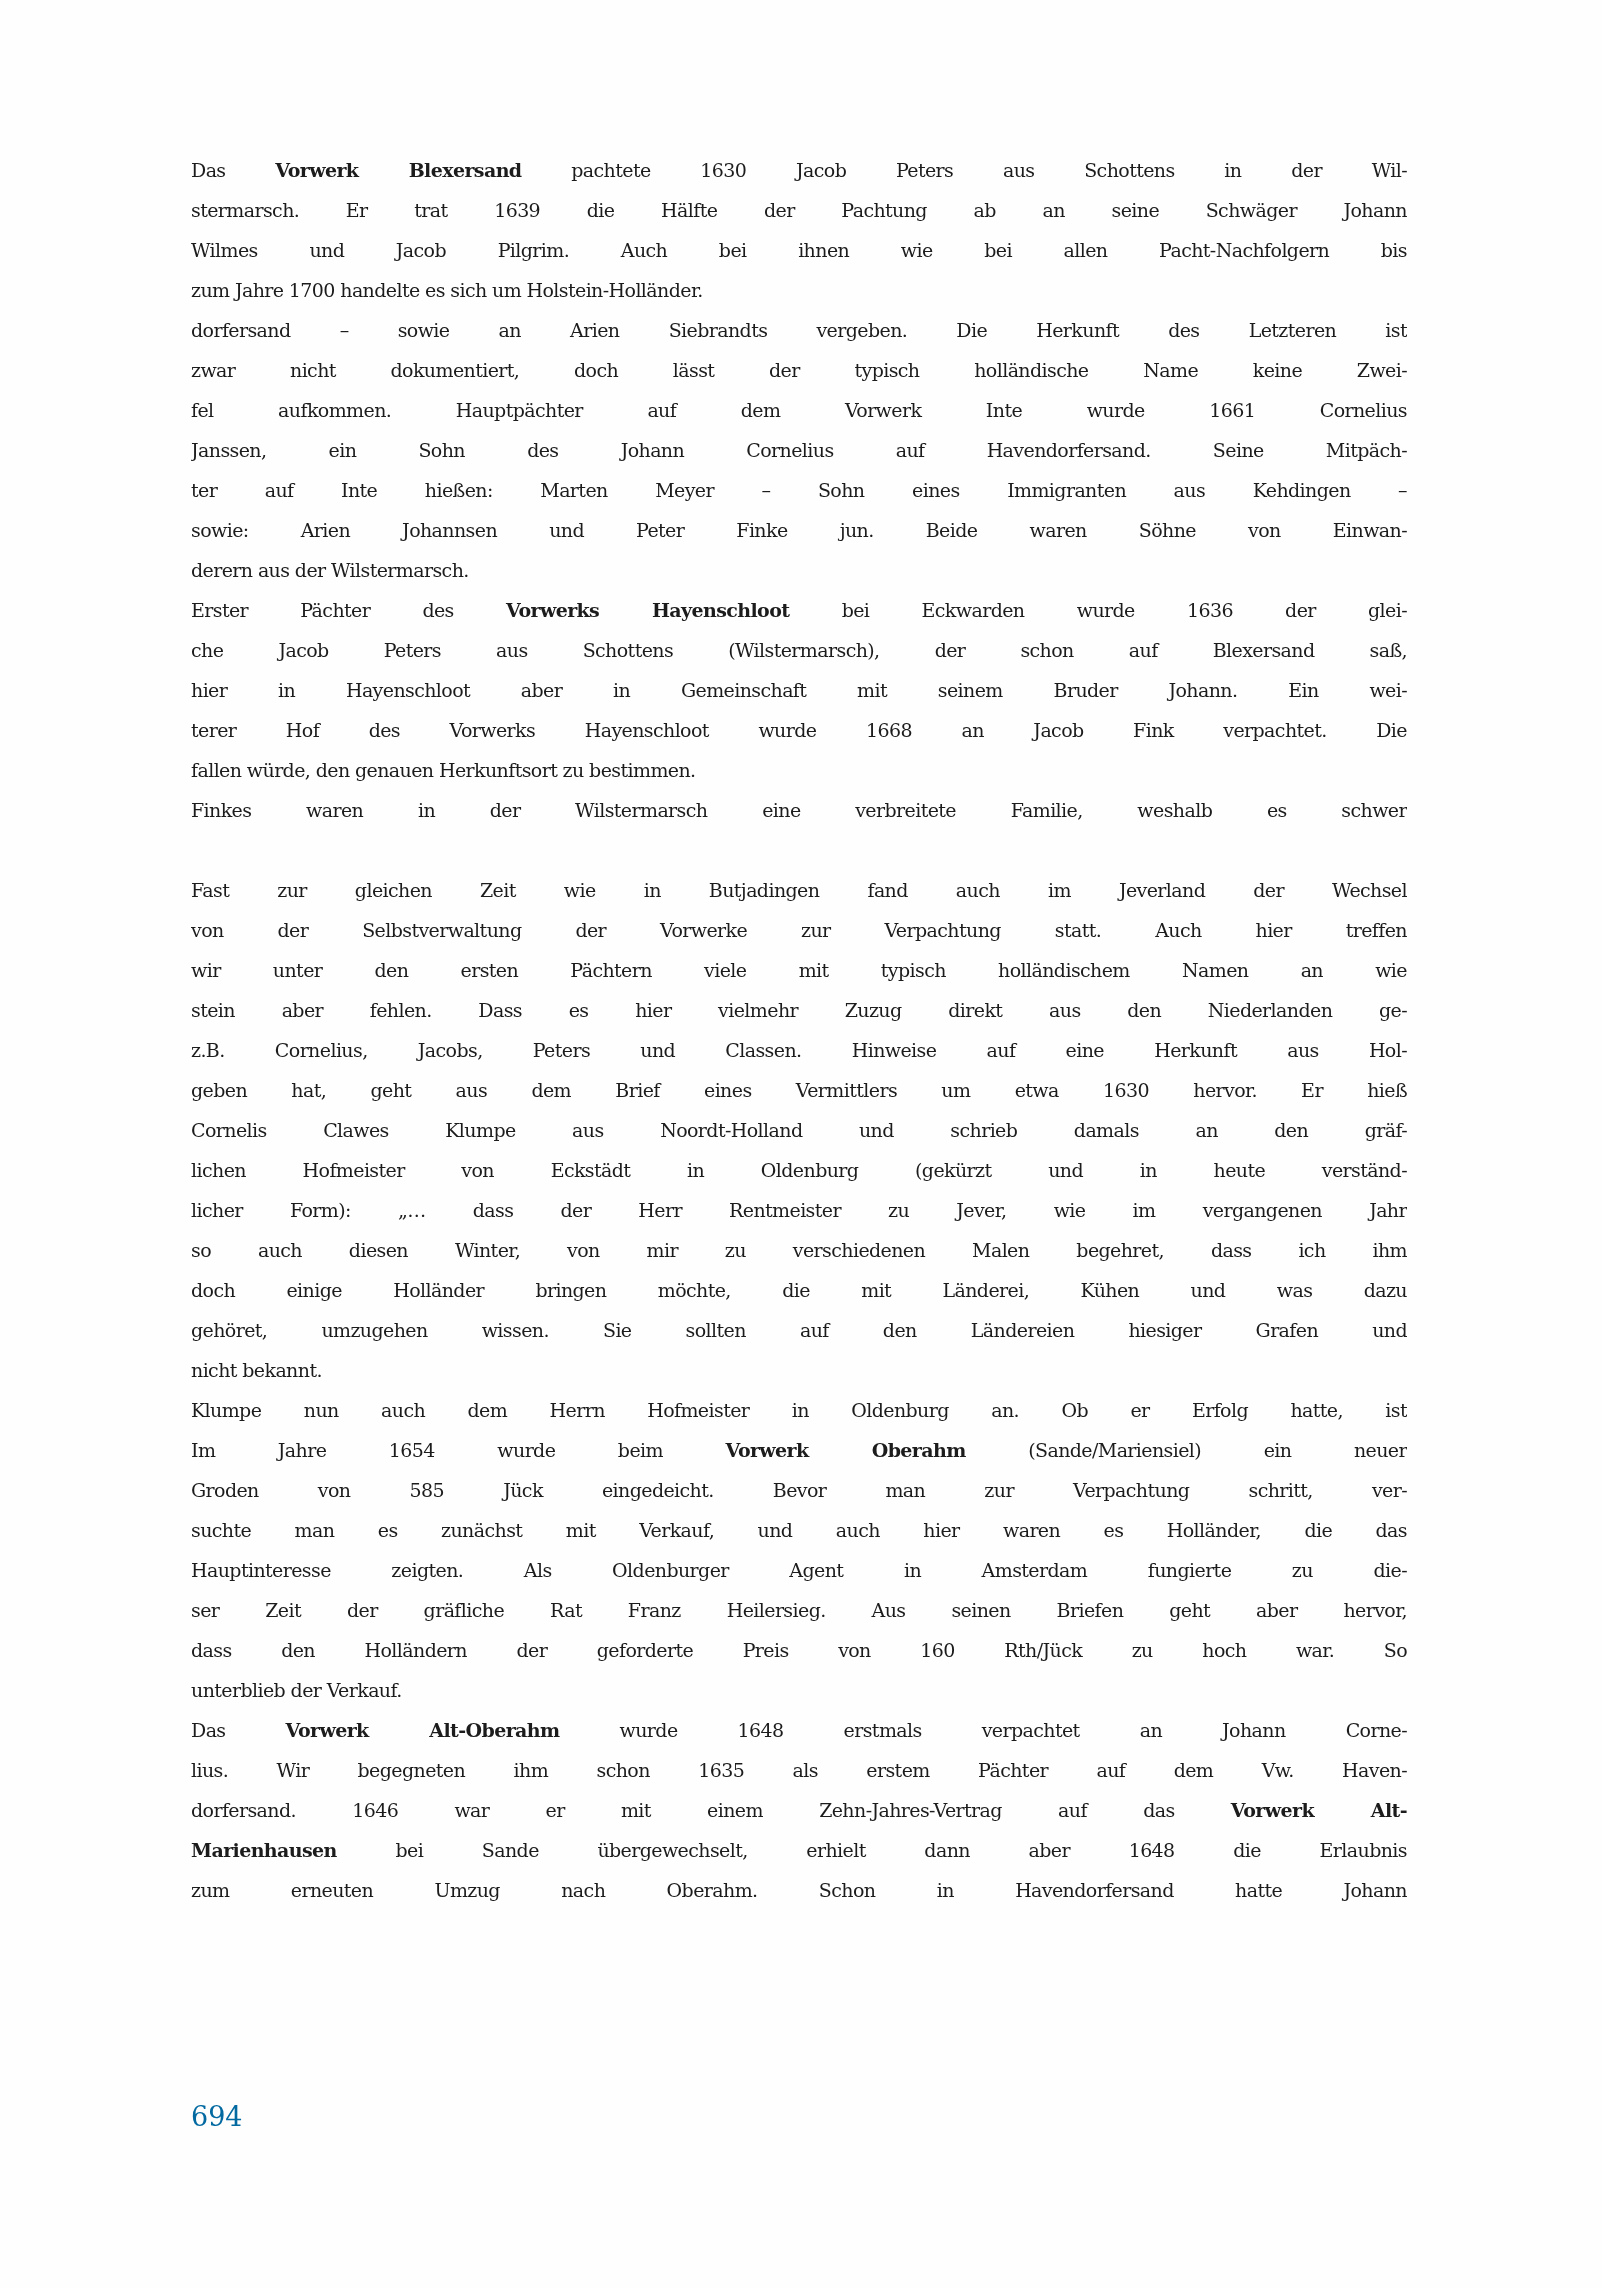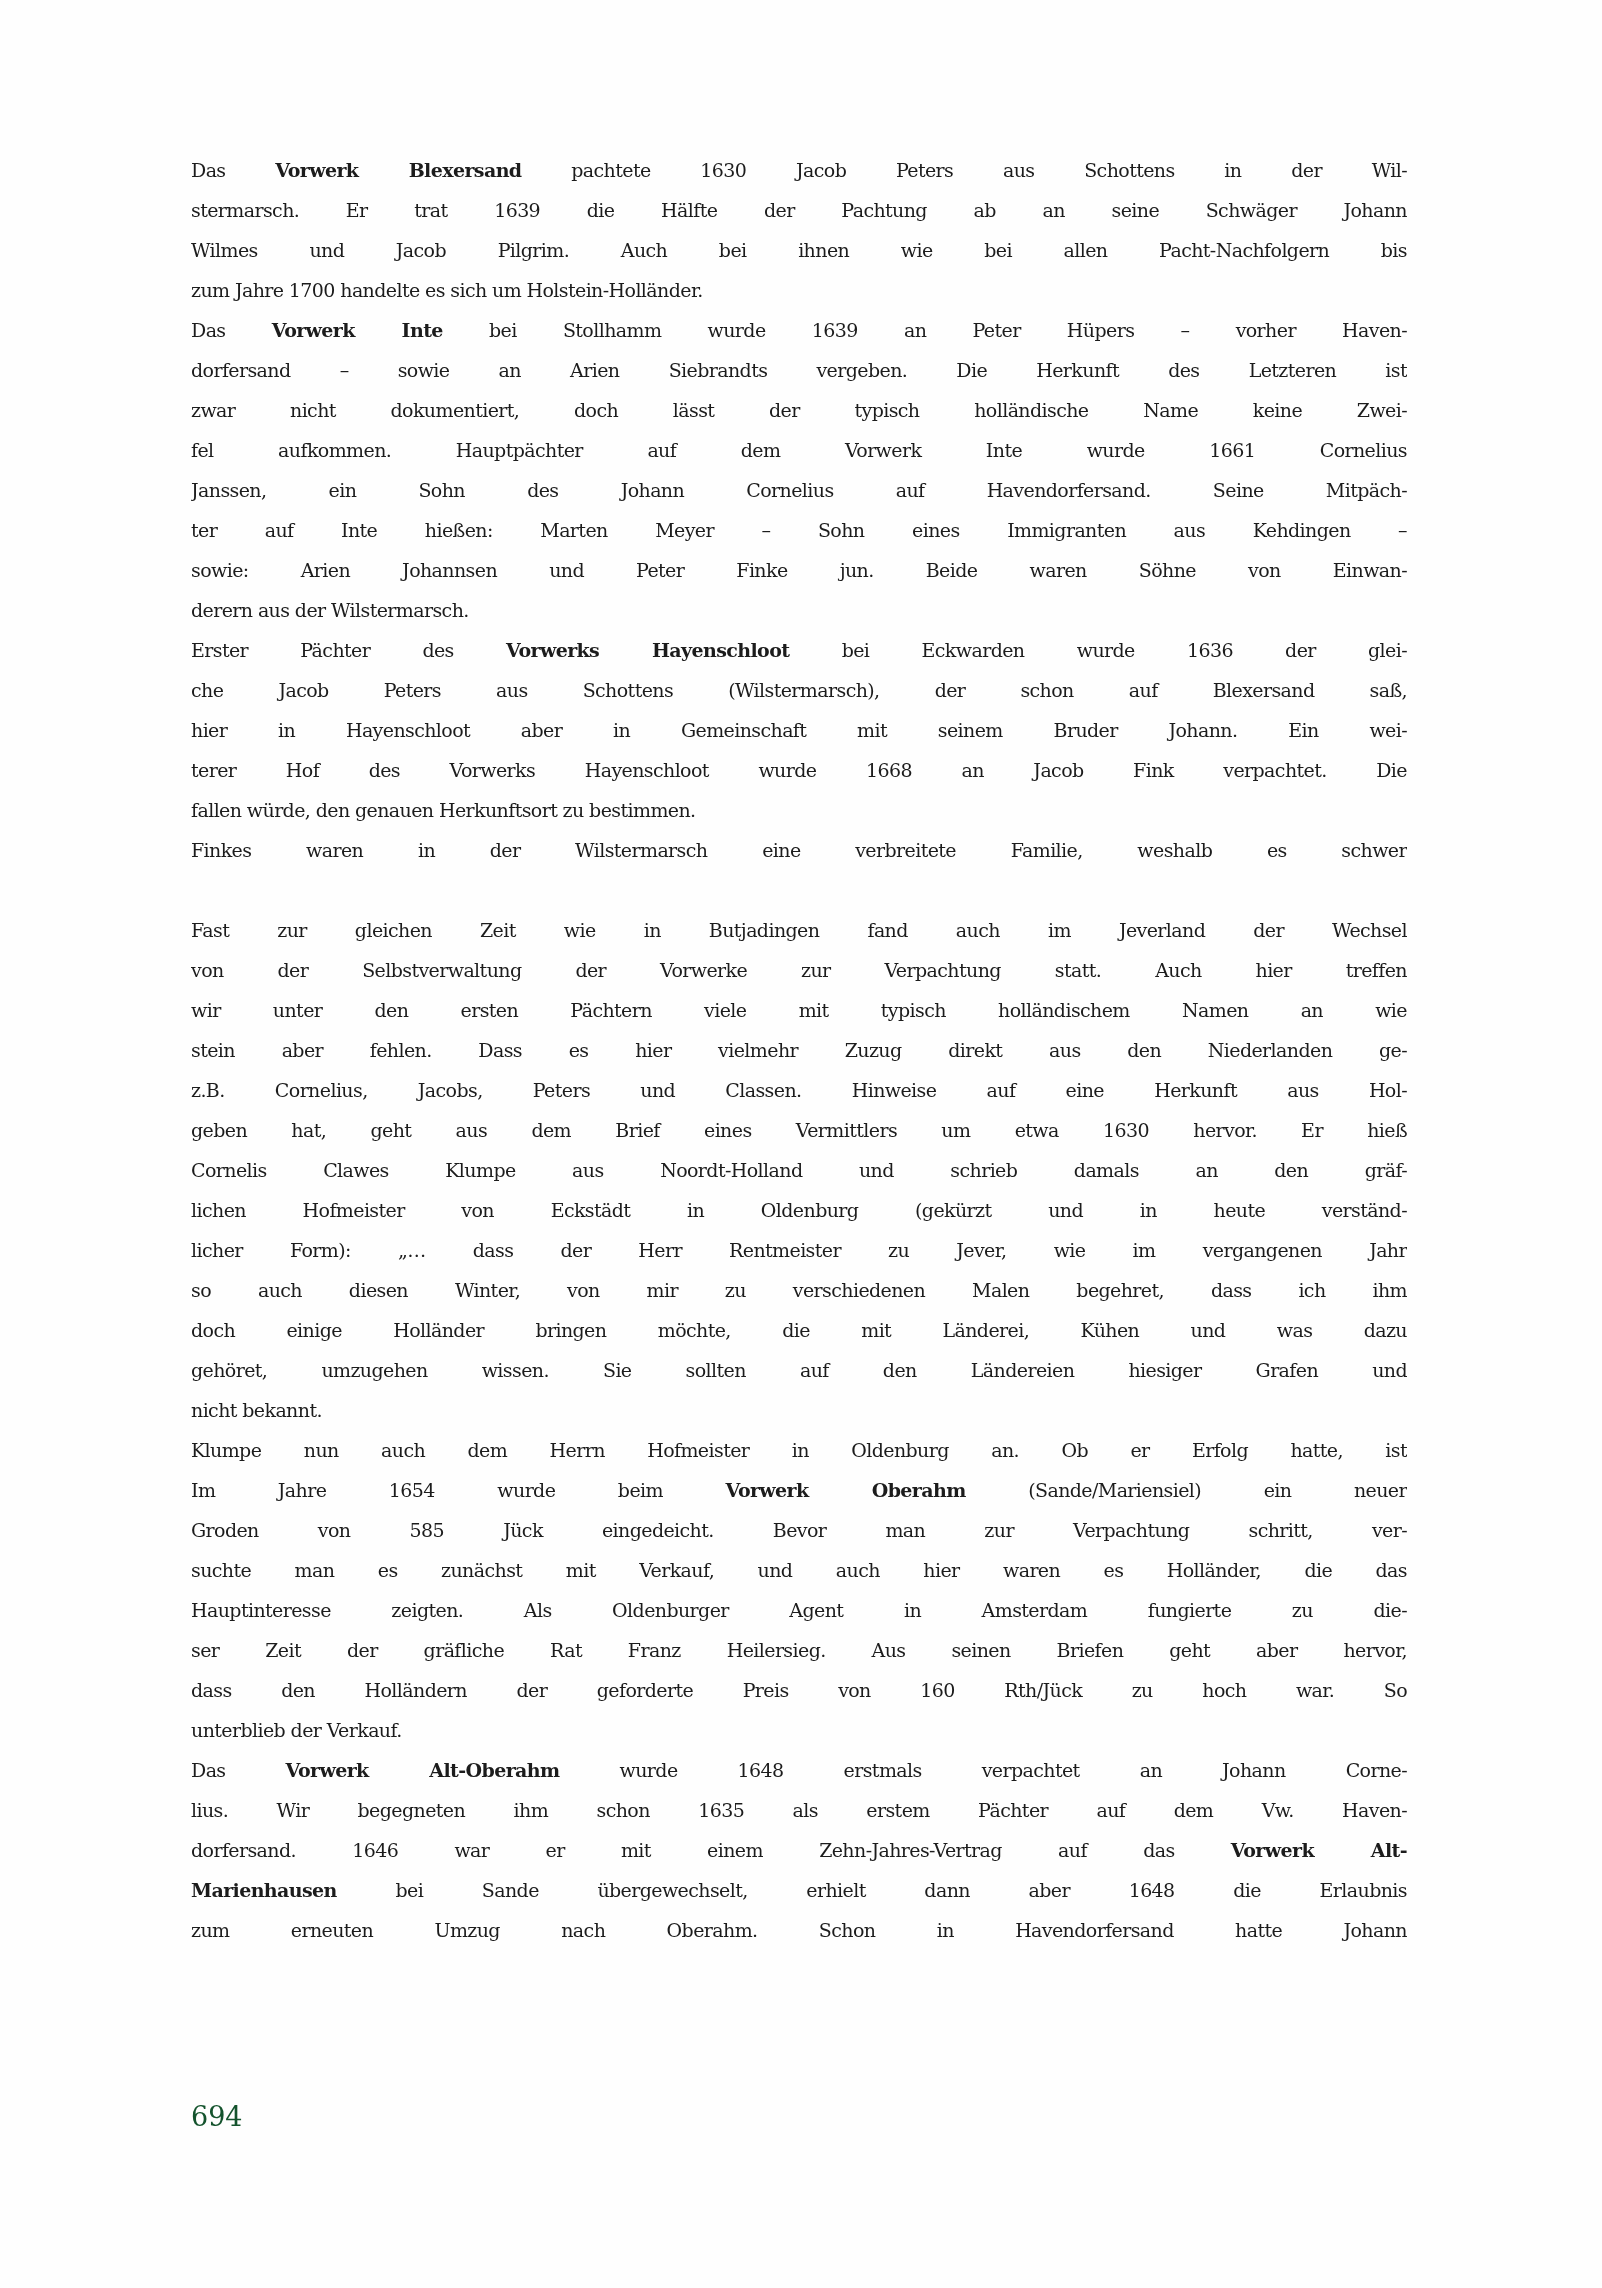--- a/index.html
+++ b/index.html
@@ -16,36 +16,35 @@
     display: block; height: 40px; line-height: 40px;
     white-space: nowrap; text-align: justify; text-align-last: justify;
     overflow: hidden;
   }
   .line.last { text-align-last: left; }
   .gap { height: 40px; }
   b { font-weight: bold; }
   .pagenum {
     position: absolute; left: 191px; top: 2101px;
     font-family: "DejaVu Serif", "Liberation Serif", serif;
-    font-size: 27px; color: #14532d; text-align: center;
+    font-size: 27px; color: #0369a1; text-align: center;
   }
 </style>
 </head>
 <body>
 
 <div class="page">
   <div class="column" id="column">
       <div class="paragraph">
         <span class="line"><span>Das </span><b>Vorwerk Blexersand</b><span> pachtete 1630 Jacob Peters aus Schottens in der Wil-</span></span>
         <span class="line"><span>stermarsch. Er trat 1639 die Hälfte der Pachtung ab an seine Schwäger Johann</span></span>
         <span class="line"><span>Wilmes und Jacob Pilgrim. Auch bei ihnen wie bei allen Pacht-Nachfolgern bis</span></span>
         <span class="line last"><span>zum Jahre 1700 handelte es sich um Holstein-Holländer.</span></span>
       </div>
       <div class="paragraph">
-        <span class="line"><span>Das </span><b>Vorwerk Inte</b><span> bei Stollhamm wurde 1639 an Peter Hüpers – vorher Haven-</span></span>
         <span class="line"><span>dorfersand – sowie an Arien Siebrandts vergeben. Die Herkunft des Letzteren ist</span></span>
         <span class="line"><span>zwar nicht dokumentiert, doch lässt der typisch holländische Name keine Zwei-</span></span>
         <span class="line"><span>fel aufkommen. Hauptpächter auf dem Vorwerk Inte wurde 1661 Cornelius</span></span>
         <span class="line"><span>Janssen, ein Sohn des Johann Cornelius auf Havendorfersand. Seine Mitpäch-</span></span>
         <span class="line"><span>ter auf Inte hießen: Marten Meyer – Sohn eines Immigranten aus Kehdingen –</span></span>
         <span class="line"><span>sowie: Arien Johannsen und Peter Finke jun. Beide waren Söhne von Einwan-</span></span>
         <span class="line last"><span>derern aus der Wilstermarsch.</span></span>
       </div>
       <div class="paragraph">
         <span class="line"><span>Erster Pächter des </span><b>Vorwerks Hayenschloot</b><span> bei Eckwarden wurde 1636 der glei-</span></span>

